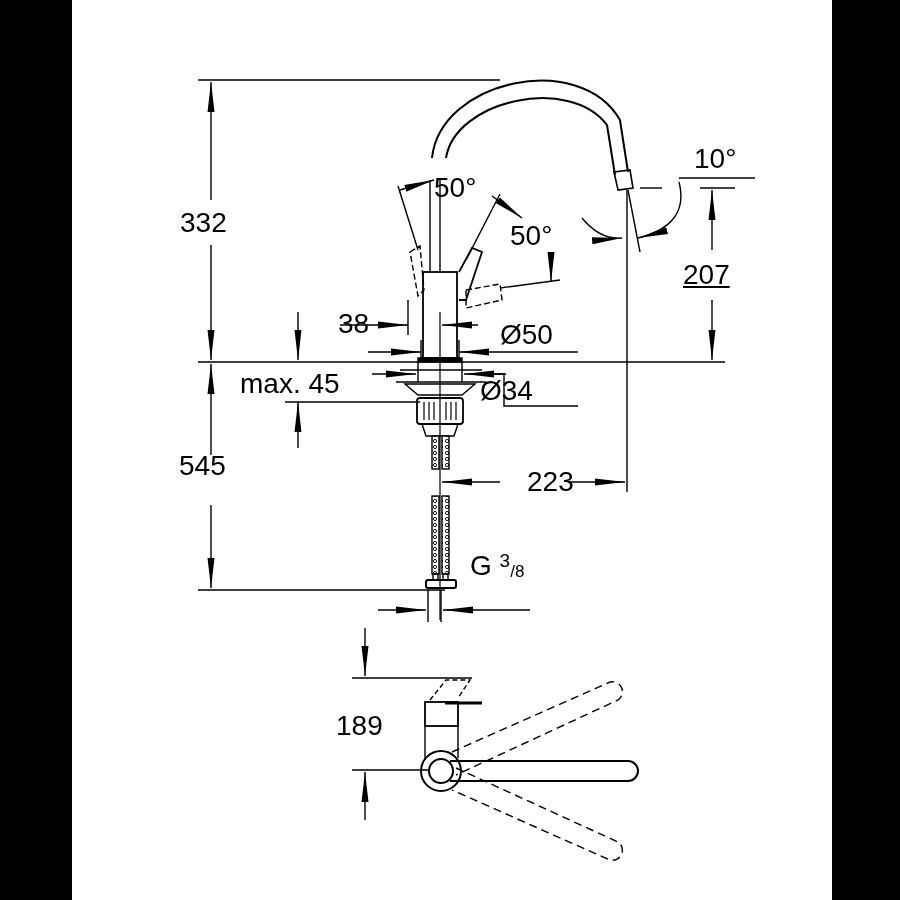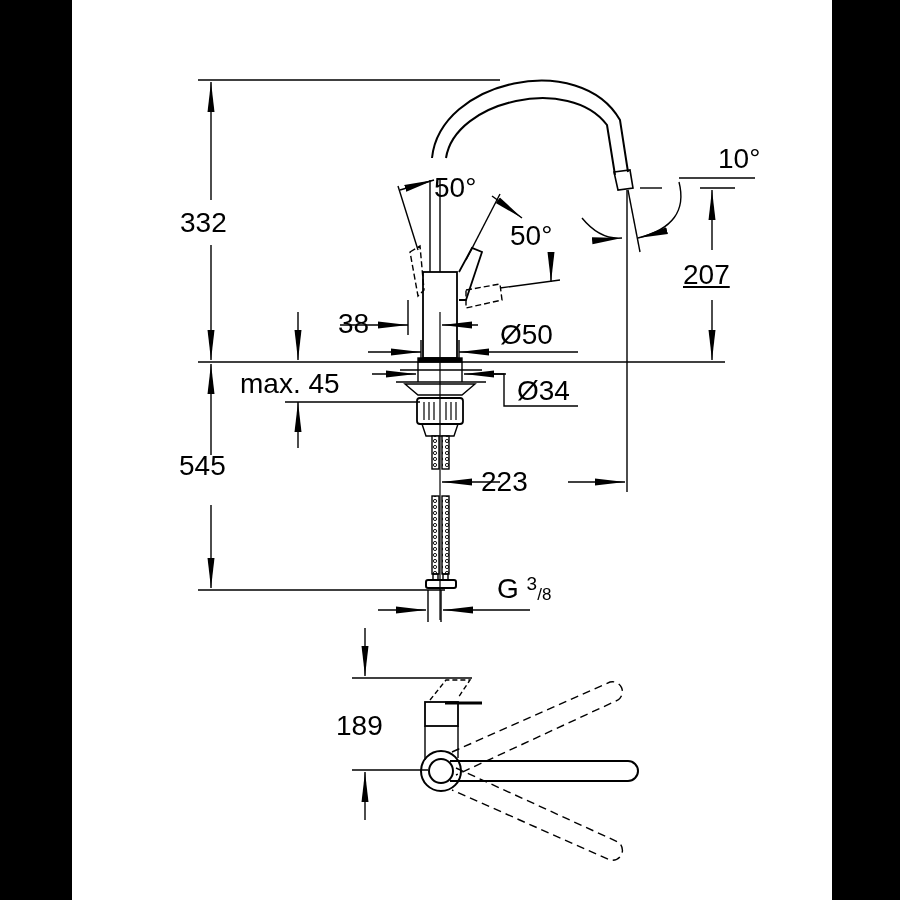--- a/index.html
+++ b/index.html
@@ -156,25 +156,25 @@
 
         <path d="M456,768 L618,842 A10,10 0 0 1 610,860 L452,790" stroke-dasharray="8,5"></path>
       </g>
     </svg>
 
     <div class="lbl" style="left:108px;top:209px;">332</div>
     <div class="lbl" style="left:107px;top:452px;">545</div>
     <div class="lbl" style="left:168px;top:370px;text-align:right;">max. 45</div>
     <div class="lbl" style="left:266px;top:310px;">38</div>
     <div class="lbl" style="left:428px;top:321px;">Ø50</div>
-    <div class="lbl" style="left:445px;top:377px;">Ø34</div>
-    <div class="lbl" style="left:409px;top:468px;">223</div>
+    <div class="lbl" style="left:408px;top:377px;">Ø34</div>
+    <div class="lbl" style="left:455px;top:468px;">223</div>
     <div class="lbl" style="left:611px;top:261px;text-decoration:underline;">207</div>
     <div class="lbl" style="left:264px;top:712px;">189</div>
-    <div class="lbl" style="left:398px;top:575px;margin-left:27px;">
+    <div class="lbl" style="left:398px;top:552px;">
       <span>G</span>
       <span class="sup">3</span><span class="sub">/</span><span class="sub">8</span>
     </div>
     <div class="lbl" style="left:362px;top:174px;">50°</div>
     <div class="lbl" style="left:438px;top:222px;">50°</div>
-    <div class="lbl" style="left:622px;top:145px;margin-left:24px;">10°</div>
+    <div class="lbl" style="left:622px;top:145px;">10°</div>
   </div>
 </div>
 
 </body></html>

